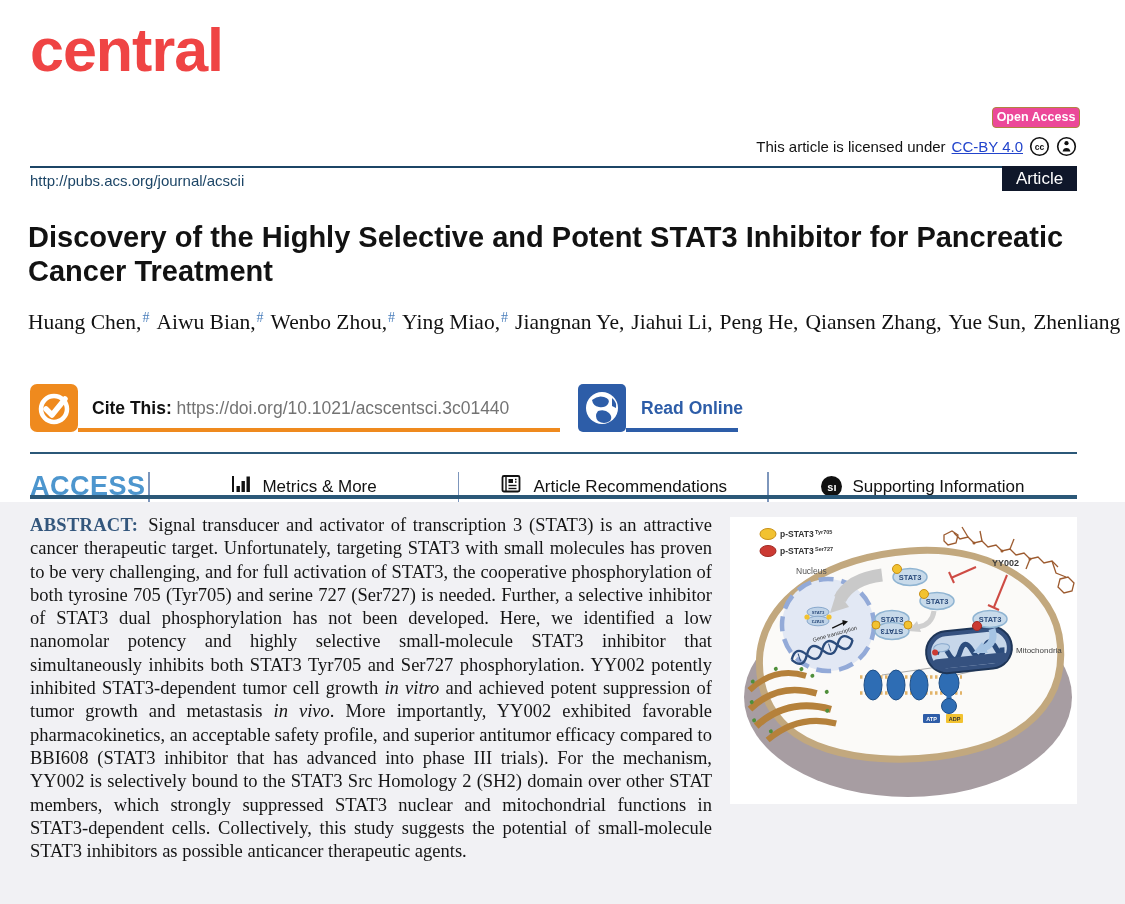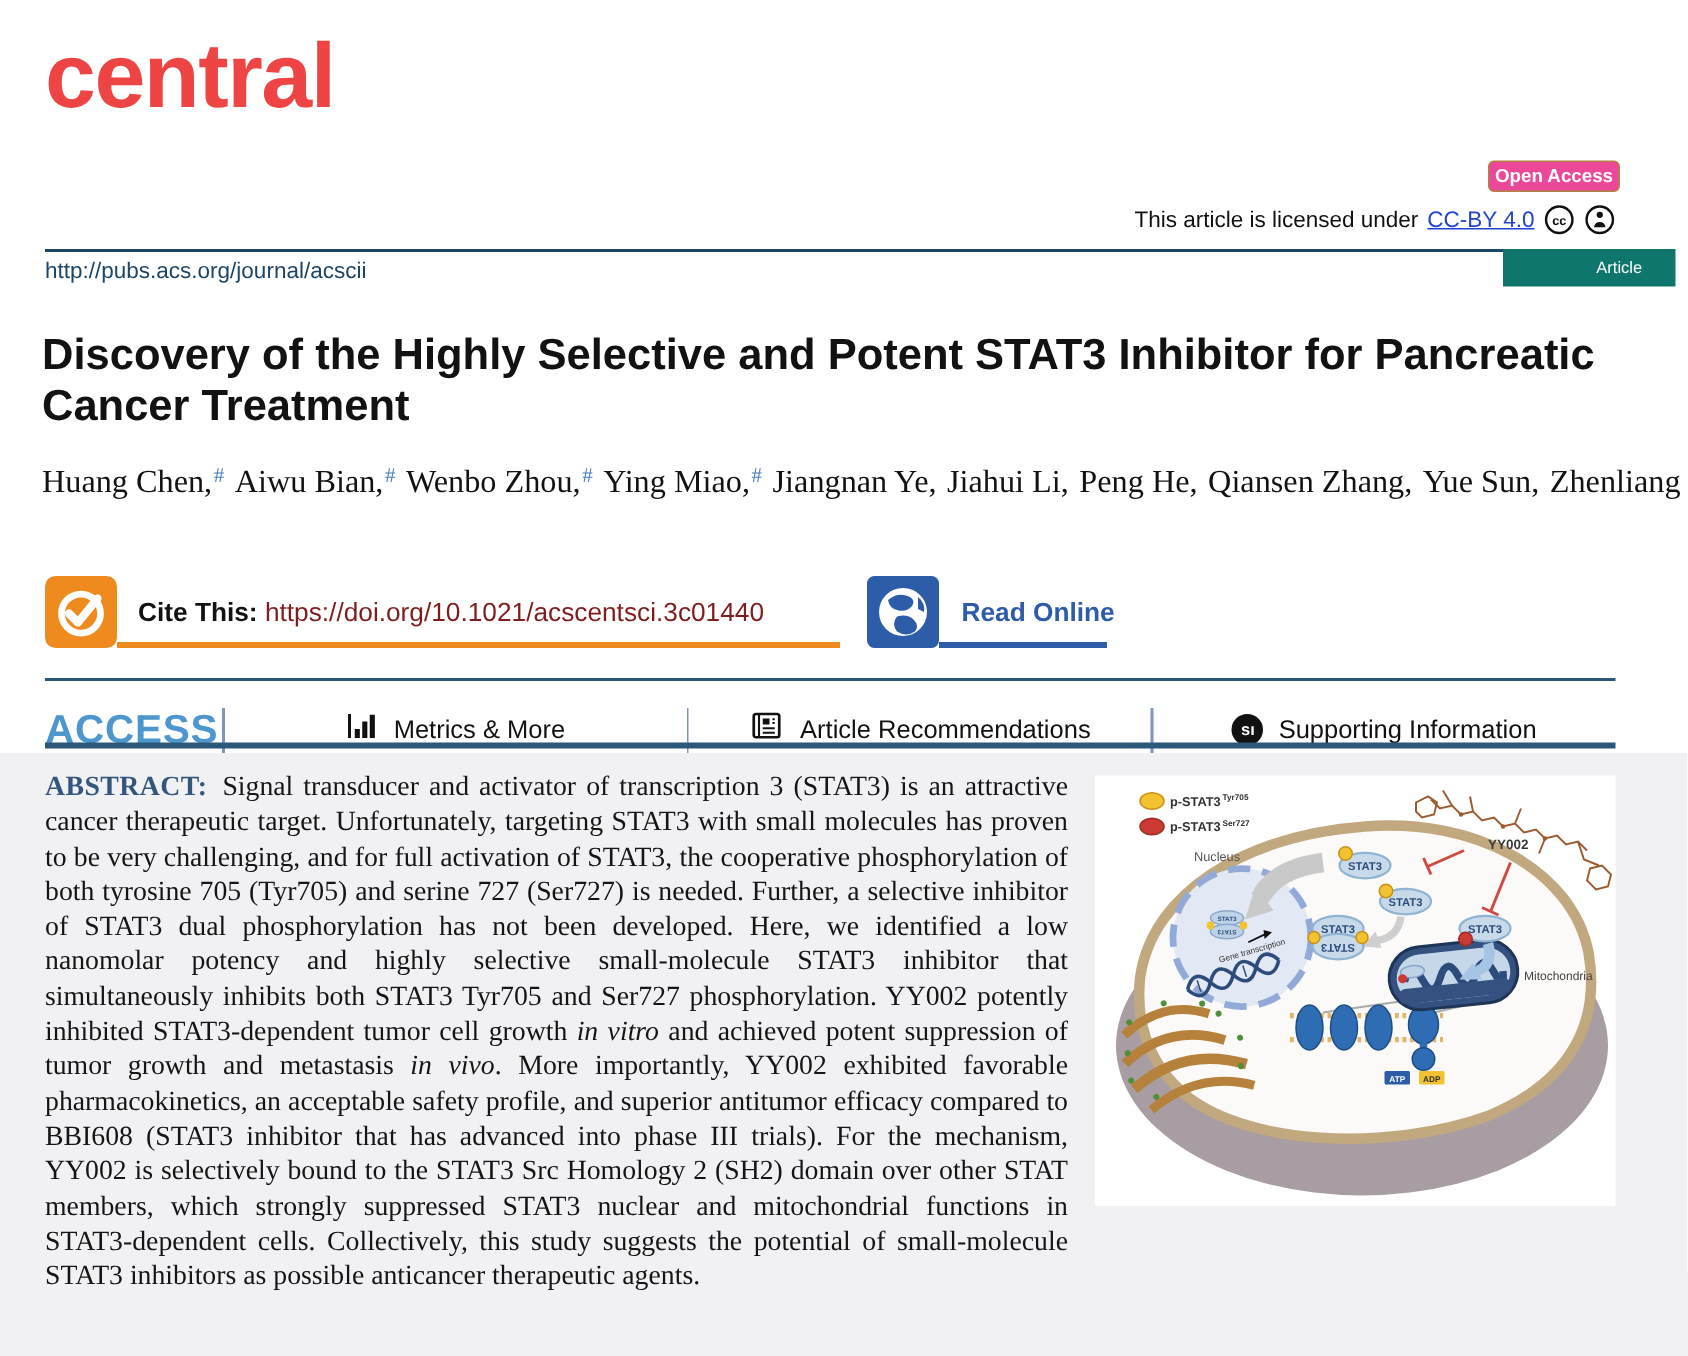--- a/index.html
+++ b/index.html
@@ -15,34 +15,34 @@
   .i-dot{position:absolute;left:51px;top:2px;width:10px;height:10px;border-radius:50%;
     background:#6F6294;box-shadow:0 0 0 2px #8d83ad33;}
   .open-access{position:absolute;left:992px;top:107px;width:86px;height:19px;background:#ec4899;
     border:1px solid #B08440;border-radius:4px;color:#fff;font-size:12.5px;font-weight:bold;
     text-align:center;line-height:19px;}
   .license{position:absolute;top:135px;right:48px;height:22px;display:flex;align-items:center;gap:6px;font-size:15px;color:#111;margin-left:42px;}
   .cc-link{color:#2244CC;text-decoration:underline;cursor:pointer;}
   .cc-badge{width:21px;height:21px;display:inline-block;}
   .header-rule{position:absolute;left:30px;top:166px;width:1047px;height:2px;background:#1C4566;}
   .journal-url{position:absolute;left:30px;top:172px;font-size:15px;color:#1C4566;text-decoration:none;}
-  .article-badge{position:absolute;left:1002px;top:166px;width:75px;height:25px;background:#0f766e;
-    color:#fff;font-size:11px;display:flex;align-items:center;justify-content:center;padding-left:40px;}
+  .article-badge{position:absolute;left:1002px;top:166px;width:75px;height:25px;background:#0f172a;
+    color:#fff;font-size:17px;display:flex;align-items:center;justify-content:center;}
   
   .title{position:absolute;left:28px;top:220px;width:1052px;font-size:29px;font-weight:bold;
     color:#121212;line-height:34px;letter-spacing:0px;}
   .authors{position:absolute;left:28px;top:304px;width:1052px;font-family:"Liberation Serif",serif;
     font-size:21.5px;color:#121212;line-height:28px;}
   .author{margin-right:7px;white-space:nowrap;text-align:center;}
   .m-h{color:#4A7EBB;font-size:14px;vertical-align:7px;margin-left:1px;}
   
   .cite-icon{position:absolute;left:30px;top:384px;width:48px;height:48px;background:#EF8A1E;border-radius:7px;cursor:pointer;}
   .cite-line{position:absolute;left:92px;top:398px;font-size:17.5px;}
   .cite-label{font-weight:bold;color:#111;}
-  .doi-link{color:#7f1d1d;text-decoration:none;cursor:pointer;}
+  .doi-link{color:#737373;text-decoration:none;cursor:pointer;}
   .cite-underline{position:absolute;left:78px;top:428px;width:482px;height:4px;background:#EF8A1E;}
   .read-icon{position:absolute;left:578px;top:384px;width:48px;height:48px;background:#2D5DA8;border-radius:5px;cursor:pointer;}
   .read-line{position:absolute;left:641px;top:398px;font-size:17.5px;font-weight:bold;color:#2D5DA8;cursor:pointer;}
   .read-underline{position:absolute;left:626px;top:428px;width:112px;height:4px;background:#2D5DA8;}
   
   .access-rule-top{position:absolute;left:30px;top:452px;width:1047px;height:1.5px;background:#2B5878;}
   .access-row{position:absolute;left:30px;top:458px;width:1047px;height:37px;display:flex;align-items:center;margin-top:10px;}
   .access-word{font-size:27px;font-weight:bold;color:#4D96CE;width:118px;letter-spacing:0.5px;cursor:pointer;}
   .vdiv{width:1.5px;height:30px;background:#7D96BC;}
   .access-item{flex:1;display:flex;align-items:center;justify-content:center;gap:10px;font-size:17px;color:#111;cursor:pointer;}

